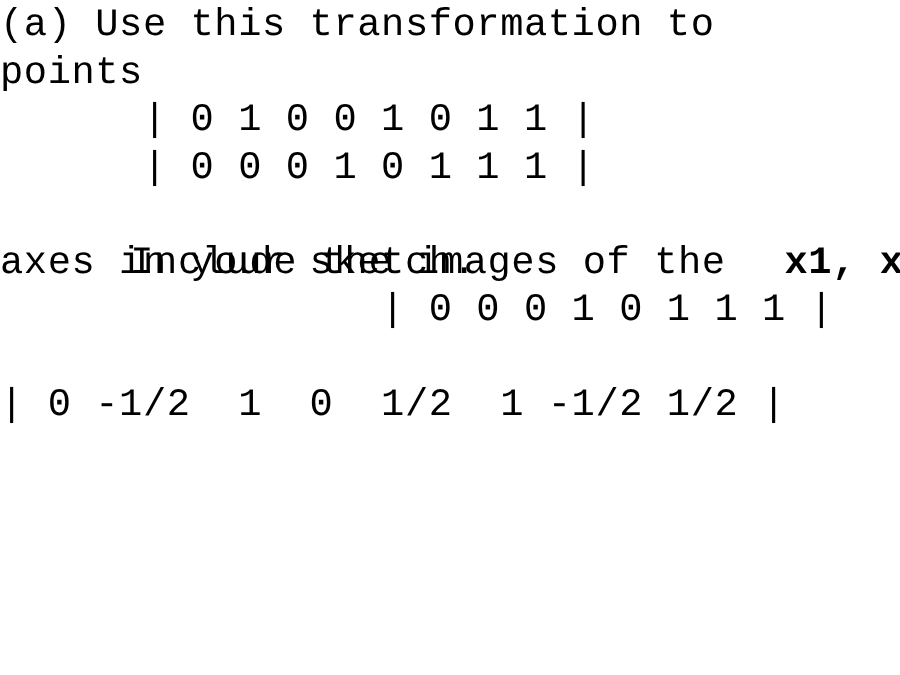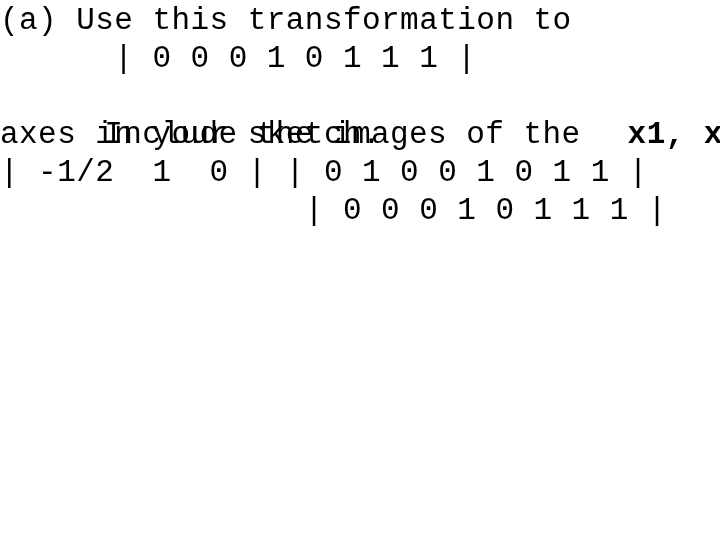--- a/index.html
+++ b/index.html
@@ -47,33 +47,35 @@
   }
 </style>
 </head>
 <body>
 
 <div id="slide">
 
   <div class="line">(a) Use this transformation to</div>
 
 
+  <div class="line">points</div>
 
+  <div class="line">      | 0 1 0 0 1 0 1 1 |</div>
 
 
   <div class="line">      | 0 0 0 1 0 1 1 1 |</div>
 
   <div class="line">
     <span class="seg">Include the images of the </span><span class="seg bold">x1, x2, x3</span>
   </div>
 
   <div class="line">axes in your sketch.</div>
 
-  <div class="line">| -1/2  1  0 | | 0 1 0 0 1 0 1 1 |</div>
 
 
   <div class="line">                | 0 0 0 1 0 1 1 1 |</div>
 
   <div class="line blank"></div>
 
+  <div class="line">| 0 -1/2  1  0  1/2  1 -1/2 1/2 |</div>
 
 
 </div>
 
 </body></html>

